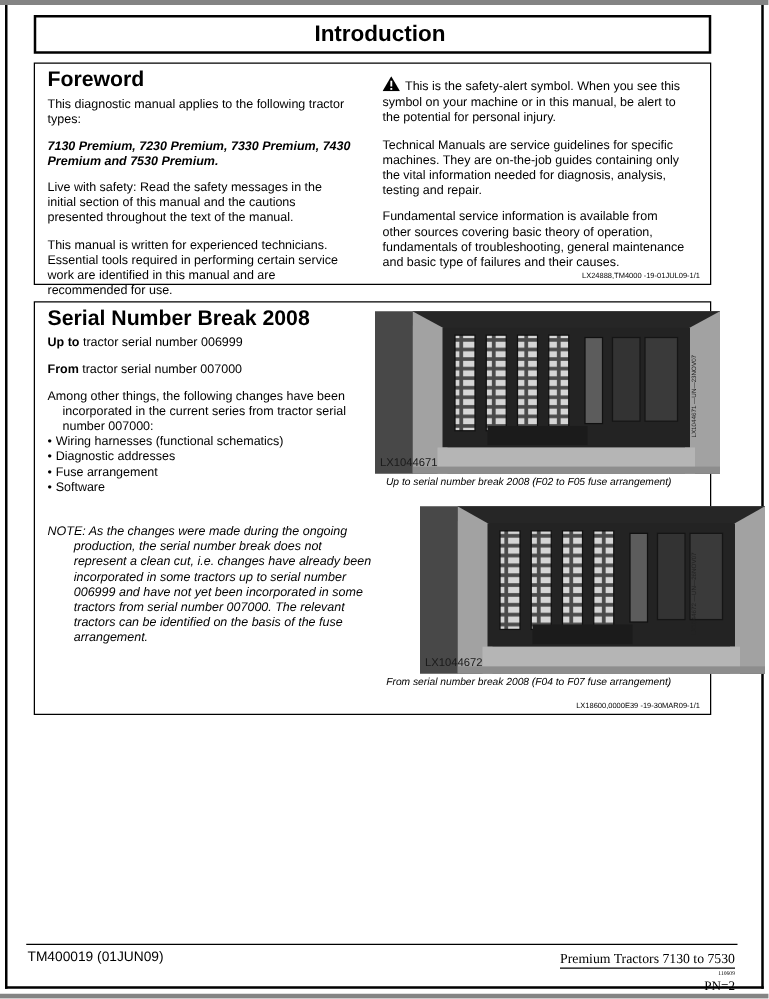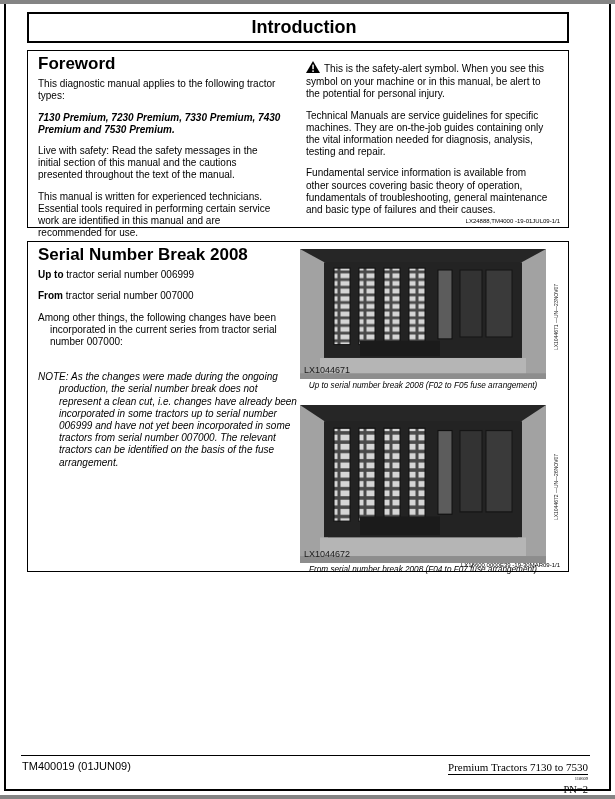--- a/index.html
+++ b/index.html
@@ -24,23 +24,23 @@
   .para{margin:0 16px 9px 0;}
   .para.bold{font-weight:bold;font-style:italic;}
   .hang{padding-left:12px;text-indent:-12px;margin:0 0 0 0;}
   .bullet{display:block;}
   .bullet .dot{margin-right:3px;}
   .note{margin-top:23px;font-style:italic;padding-left:21px;text-indent:-21px;}
   .ref-code{position:absolute;right:8px;bottom:3px;font-size:6px;letter-spacing:0;}
   .alert-icon{display:inline-block;vertical-align:-1px;margin-right:4px;}
   .figure{position:relative;width:264px;}
   .figure + .figure{margin-top:14px;}
-  .photo{position:relative;width:246px;background:#484848;}
+  .photo{position:relative;width:246px;background:#484848;padding-left:30px;}
   .photo-1{height:130px;}
-  .photo-2{height:158px;}
+  .photo-2{height:134px;margin-left:36px;}
   .photo svg{display:block;width:100%;height:100%;}
   .photo-label{position:absolute;left:4px;bottom:3px;font-size:9px;color:#1a1a1a;}
   .caption{width:246px;text-align:center;font-style:italic;font-size:8.2px;line-height:11px;margin-top:1px;}
   .side-ref{position:absolute;right:2px;top:48%;transform:translateY(-50%) rotate(180deg);
             writing-mode:vertical-rl;font-size:5px;white-space:nowrap;color:#222;}
   .footer-rule{position:absolute;top:755px;left:21px;width:569px;border-top:1.5px solid #000;}
   .footer-left{position:absolute;top:760px;left:22px;font-size:11px;}
   .footer-right{position:absolute;top:757px;right:27px;text-align:right;font-family:Liberation Serif, serif;}
   .fr-title{display:inline-block;font-size:11px;border-bottom:1.2px solid #000;padding-bottom:1px;}
   .fr-code{font-size:4.5px;line-height:5px;margin-top:1px;}
@@ -105,20 +105,26 @@
     </div>
     <div class="ref-code">LX24888,TM4000 -19-01JUL09-1/1</div>
   </div>
 
   <div class="section-box box-serial">
     <div class="col sn-left">
       <h2>Serial Number Break 2008</h2>
       <p class="para"><b>Up to</b><span> tractor serial number 006999</span></p>
       <p class="para"><b>From</b><span> tractor serial number 007000</span></p>
       <p class="hang">Among other things, the following changes have been incorporated in the current series from tractor serial number 007000:</p>
+      <div>
+        <span class="bullet"><span class="dot">•</span><span>Wiring harnesses (functional schematics)</span></span>
+        <span class="bullet"><span class="dot">•</span><span>Diagnostic addresses</span></span>
+        <span class="bullet"><span class="dot">•</span><span>Fuse arrangement</span></span>
+        <span class="bullet"><span class="dot">•</span><span>Software</span></span>
+      </div>
       <p class="note">NOTE: As the changes were made during the ongoing production, the serial number break does not represent a clean cut, i.e. changes have already been incorporated in some tractors up to serial number 006999 and have not yet been incorporated in some tractors from serial number 007000. The relevant tractors can be identified on the basis of the fuse arrangement.</p>
     </div>
 
     <div class="col sn-right">
       <div class="figure">
         <div class="photo photo-1">
           <svg viewBox="0 0 246 136" preserveAspectRatio="none">
               <use href="#fusepanel"></use>
             </svg>
           <span class="photo-label">LX1044671</span>

